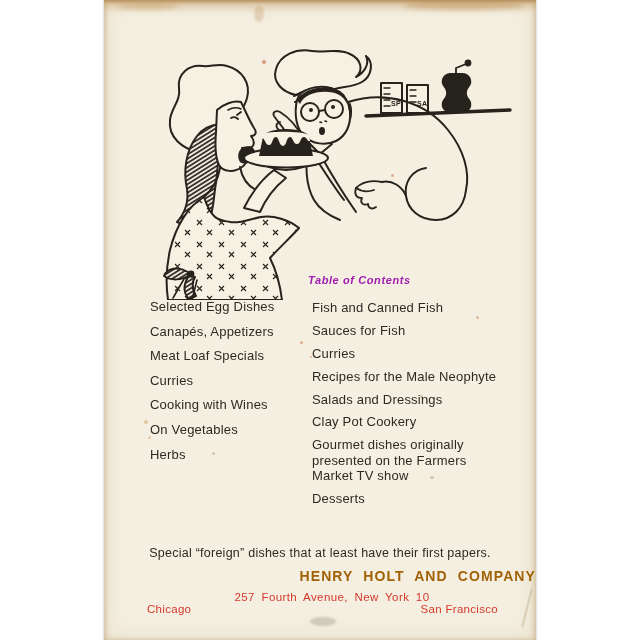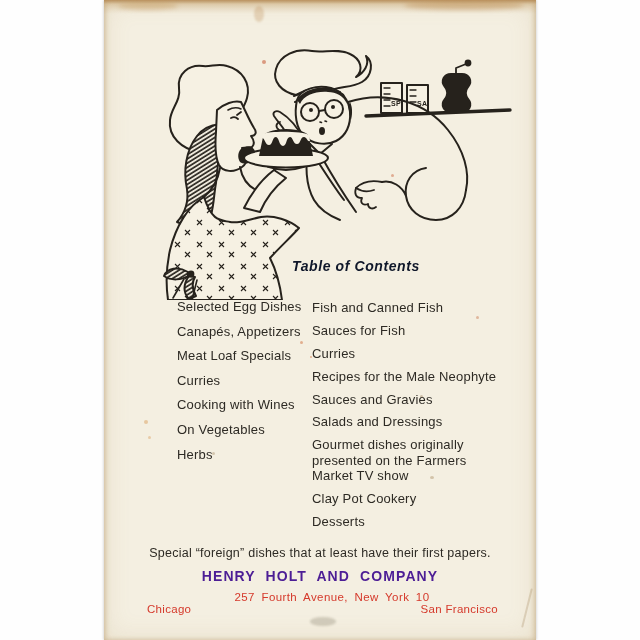--- a/index.html
+++ b/index.html
@@ -22,38 +22,38 @@
   .top-stain{
     position:absolute;left:0;top:0;width:432px;height:14px;
     background:linear-gradient(180deg, rgba(164,108,44,.55) 0px, rgba(186,140,72,.25) 4px, rgba(186,140,72,0) 14px);
     pointer-events:none;
   }
   .stain{position:absolute;border-radius:50%;pointer-events:none;}
   .illo{position:absolute;left:0;top:40px;width:432px;height:260px;}
   .illo text{font:bold 7px "Liberation Sans",sans-serif;fill:#26221c;stroke:none;letter-spacing:.3px;}
 
   .toc-title{
-    position:absolute;left:188px;top:258px;margin:0;
-    color:#0f172a;font-size:14px;font-weight:bold;font-style:italic;
+    position:absolute;left:188px;top:258px;margin:16px;
+    color:#a21caf;font-size:11px;font-weight:bold;font-style:italic;
     letter-spacing:.6px;white-space:nowrap;
   }
   .col{position:absolute;top:300px;margin:0;padding:0;list-style:none;color:#2d2a24;}
-  .col-left{left:46px;width:170px;margin-left:27px;}
+  .col-left{left:46px;width:170px;}
   .col-right{left:208px;width:196px;}
   .col li{font-size:13px;letter-spacing:.2px;}
   .col-left li{line-height:14px;margin-bottom:10.6px;white-space:nowrap;}
   .col-right li{line-height:15.5px;margin-bottom:7.4px;}
 
   .special{
     position:absolute;left:0;top:546px;width:432px;margin:0;text-align:center;
     color:#2d2a24;font-size:12.5px;letter-spacing:.25px;white-space:nowrap;
   }
   .pub-name{
-    position:absolute;left:0;top:568px;width:432px;text-align:center;
-    color:#4c1d95;font-weight:bold;font-size:14px;letter-spacing:1.1px;word-spacing:5px;white-space:nowrap;
+    position:absolute;left:0;top:568px;width:432px;text-align:right;
+    color:#a16207;font-weight:bold;font-size:14px;letter-spacing:1.1px;word-spacing:5px;white-space:nowrap;
   }
   .pub-address{
     position:absolute;left:0;top:591px;width:456px;text-align:center;
     color:#d5392b;font-size:11.5px;letter-spacing:.4px;word-spacing:3px;white-space:nowrap;
   }
   .city{position:absolute;top:603px;color:#d5392b;font-size:11.5px;letter-spacing:.3px;white-space:nowrap;}
   .city-left{left:43px;}
   .city-right{right:38px;margin-left:24px;}
   .smudge{
     position:absolute;left:206px;top:617px;width:26px;height:9px;border-radius:50%;
@@ -187,24 +187,23 @@
       <li>Cooking with Wines</li>
       <li>On Vegetables</li>
       <li>Herbs</li>
     </ul>
 
     <ul class="col col-right">
       <li>Fish and Canned Fish</li>
       <li>Sauces for Fish</li>
       <li>Curries</li>
       <li>Recipes for the Male Neophyte</li>
-      <li>Sauces and Gravies</li>
       <li>Salads and Dressings</li>
+      <li>Clay Pot Cookery</li>
       <li>Gourmet dishes originally presented on the Farmers Market TV show</li>
-      <li>Clay Pot Cookery</li>
       <li>Desserts</li>
     </ul>
 
     <p class="special">Special “foreign” dishes that at least have their first papers.</p>
     <div class="pub-name">HENRY HOLT AND COMPANY</div>
     <div class="pub-address">257 Fourth Avenue, New York 10</div>
     <div class="city city-left">Chicago</div>
     <div class="city city-right">San Francisco</div>
     <div class="smudge"></div>
     <div class="crease"></div>

